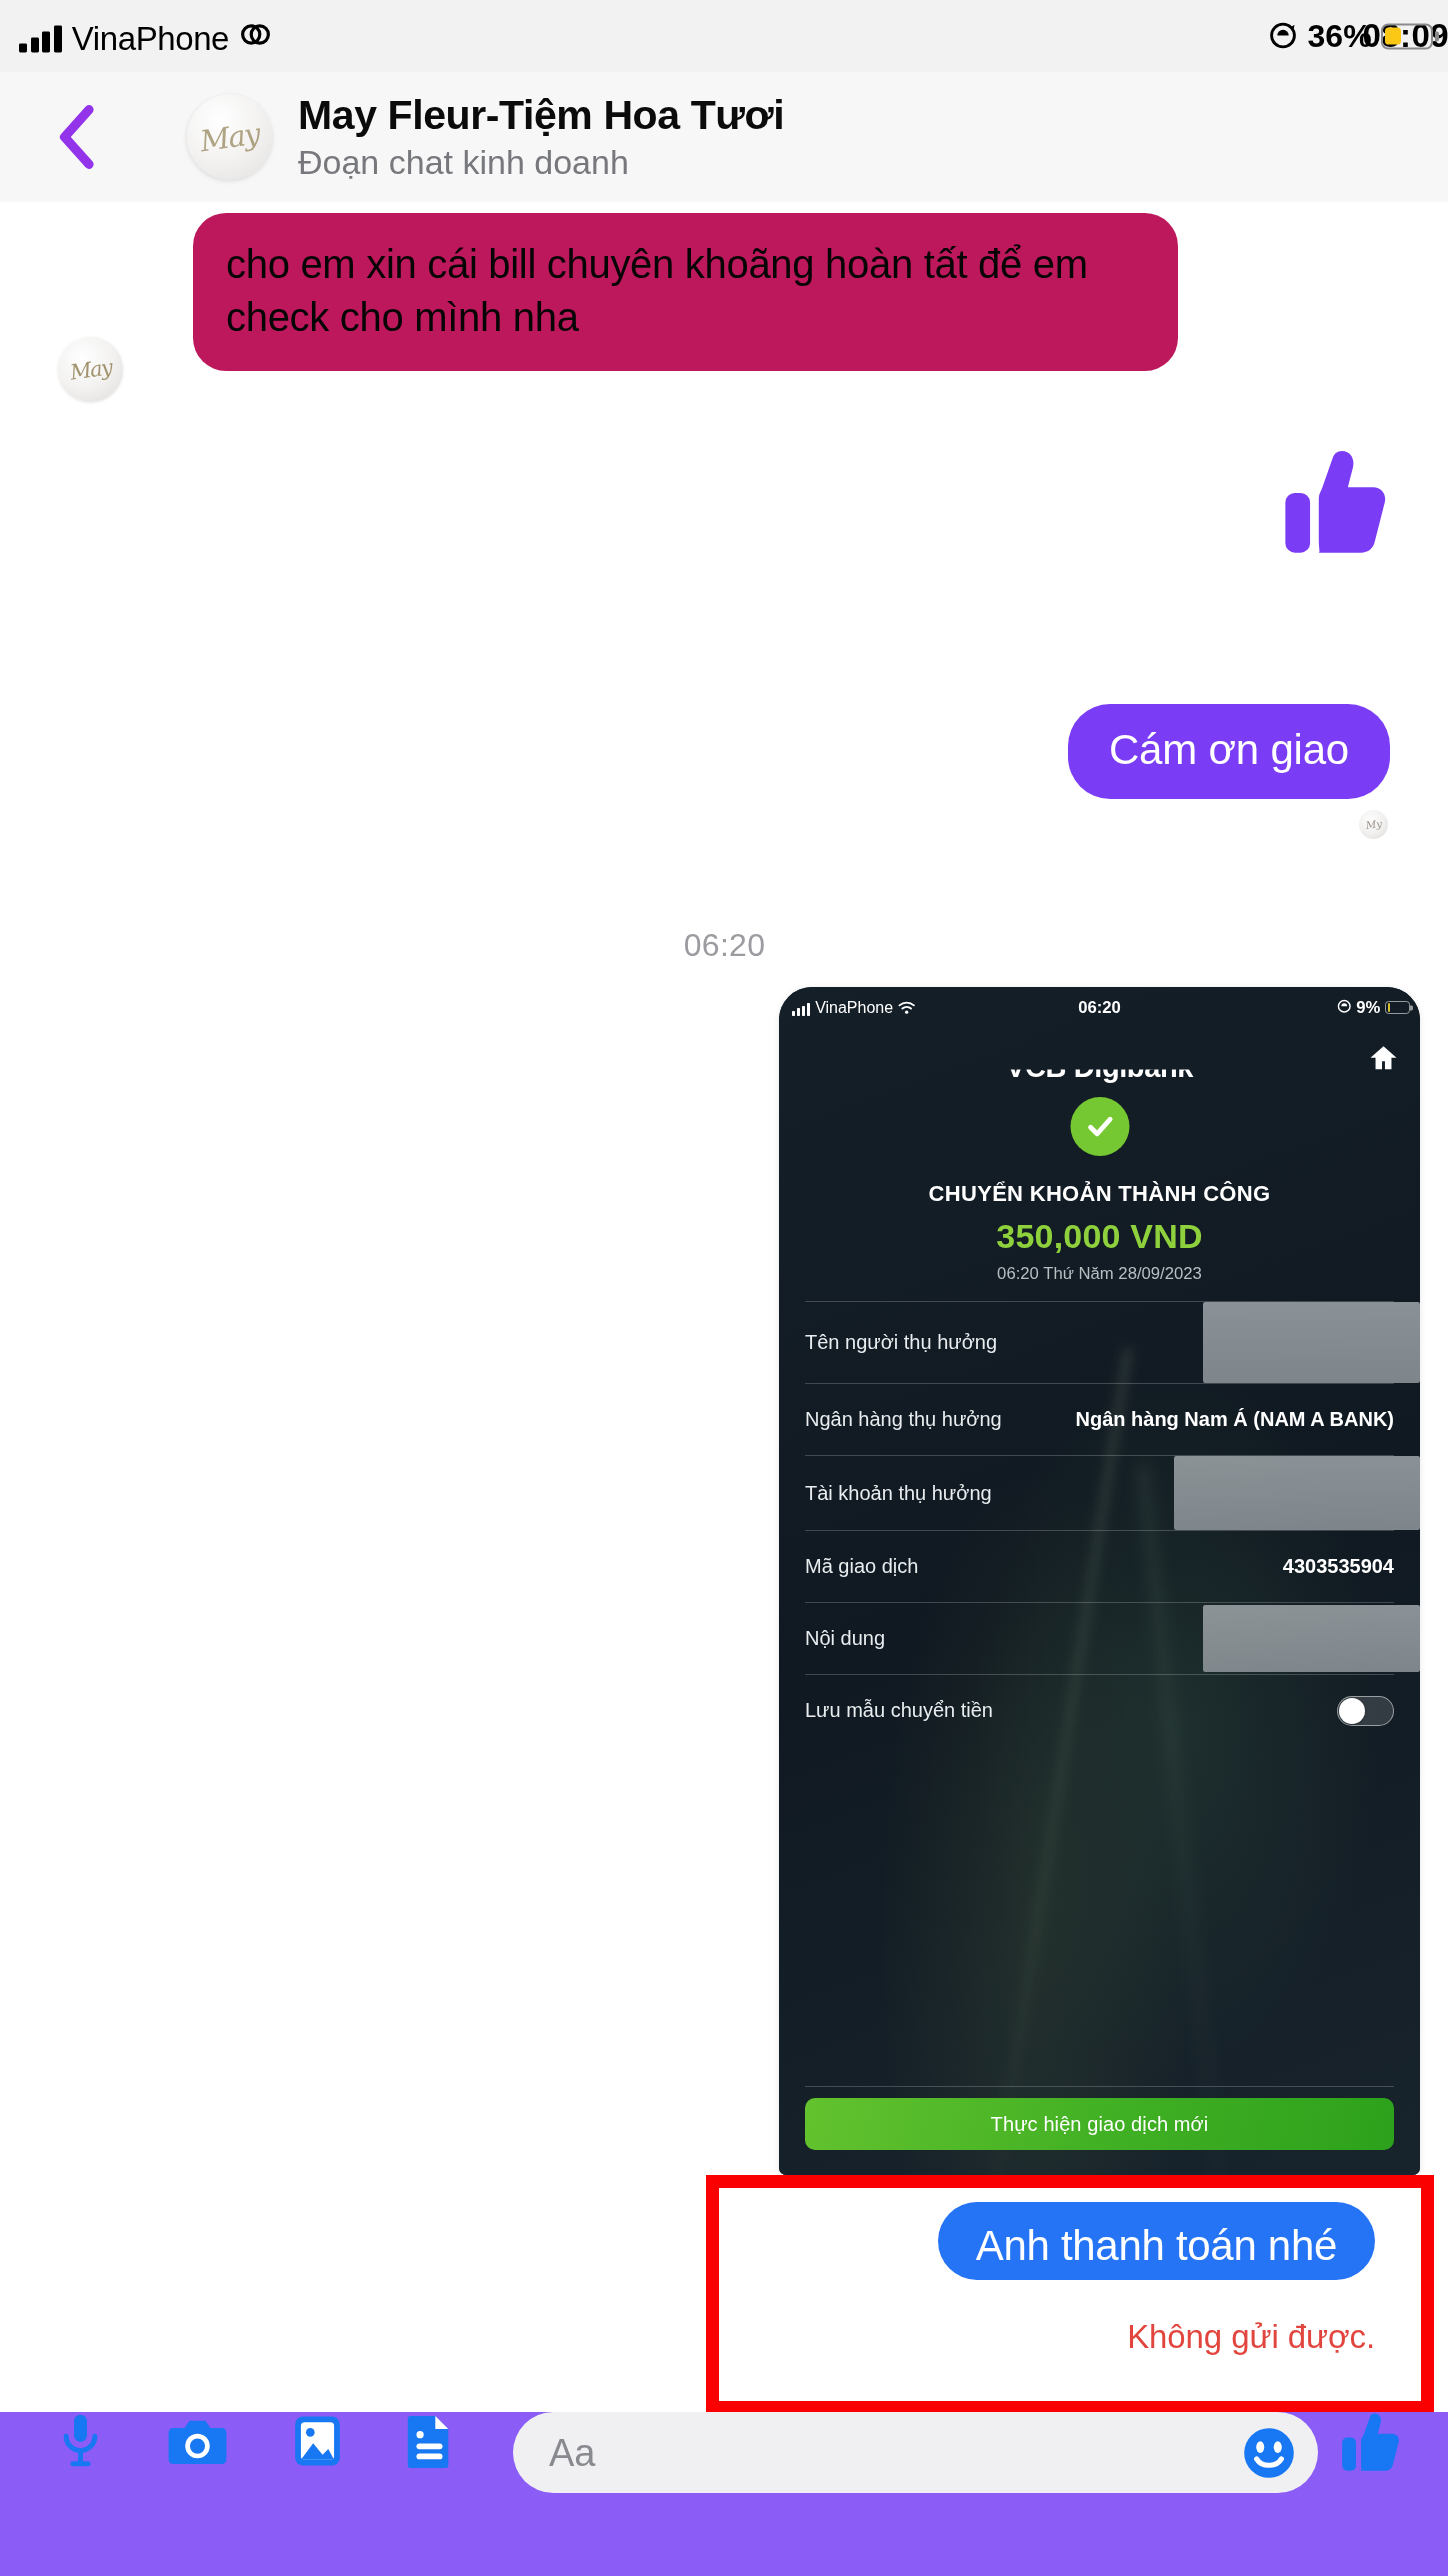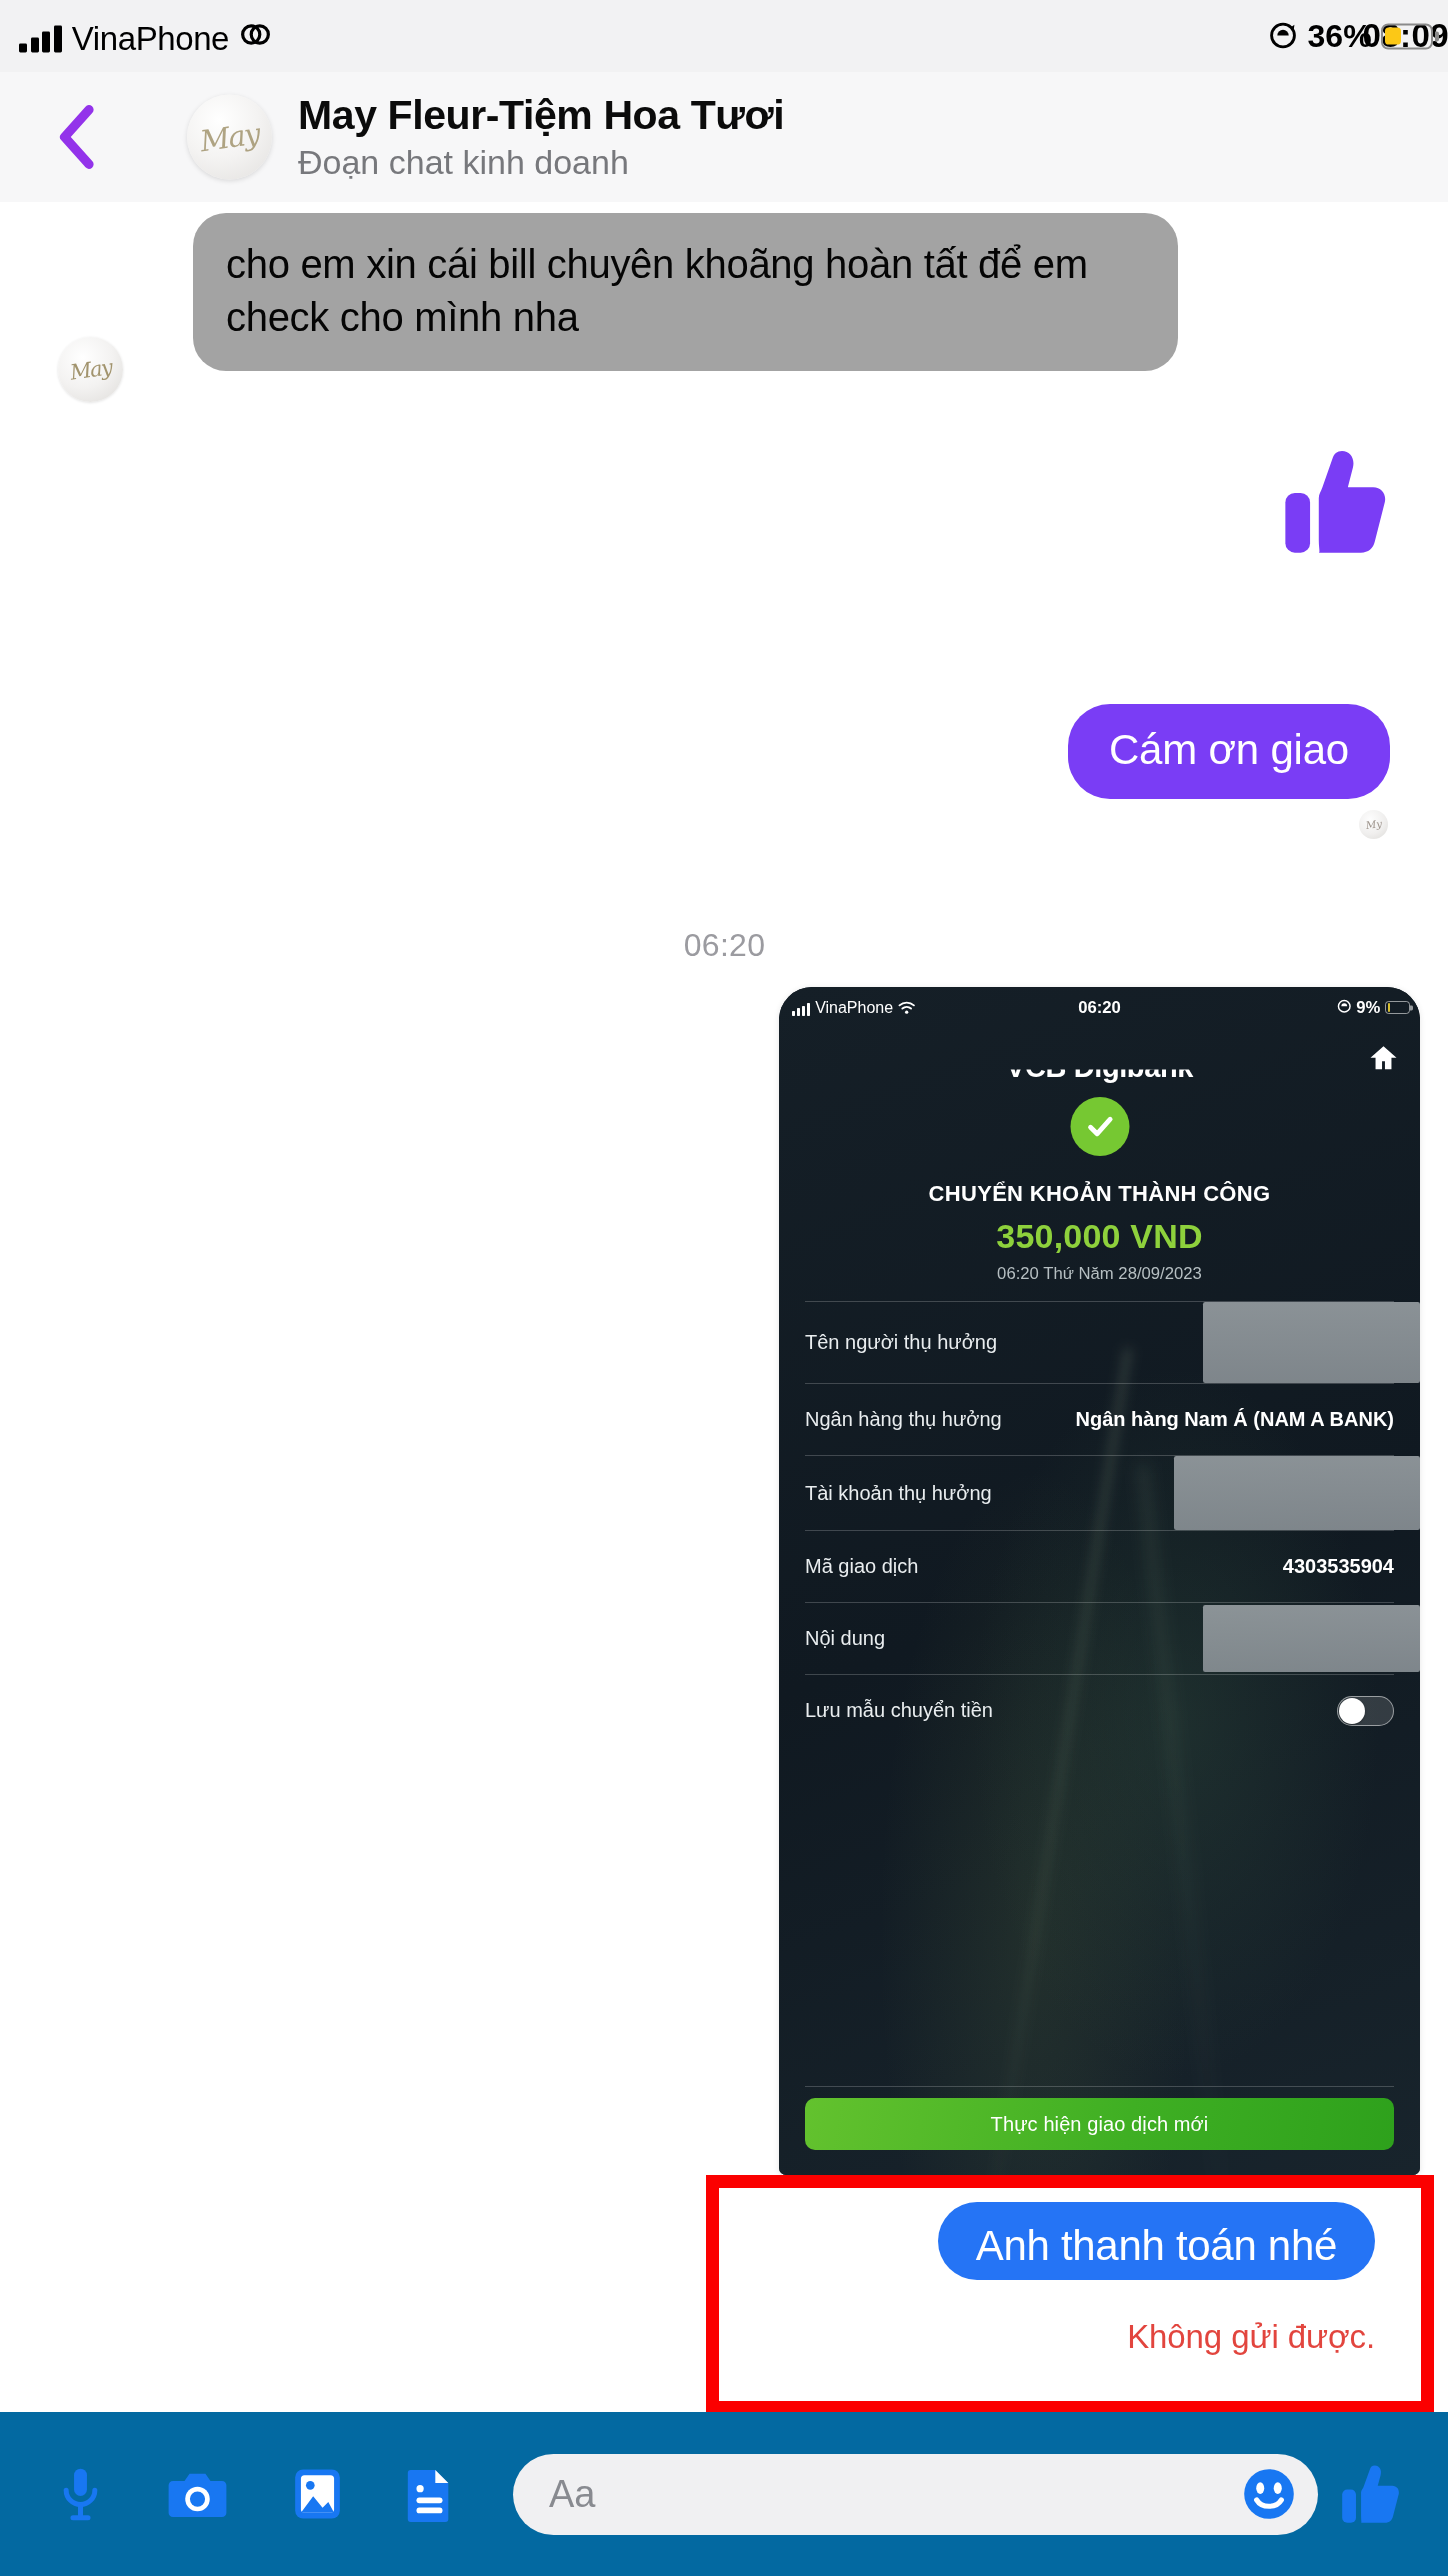--- a/index.html
+++ b/index.html
@@ -125,21 +125,21 @@
     width: 1449px; height: 2209px;
     background: #ffffff;
     overflow: hidden;
   }
 
   
   .in-bubble {
     position: absolute;
     left: 193px; top: 10px;
     width: 985px;
-    background: #a3a3a3;
+    background: #be185d;
     border-radius: 33px;
     padding: 24.6px 33px 27.5px 33px;
   }
   .in-bubble .txt {
     font-size: 40px; line-height: 1.33; color: #050505;
     letter-spacing: -0.3px; word-wrap: break-word;
   }
   .in-avatar {
     position: absolute; left: 58px; top: 134px;
     width: 65px; height: 65px; border-radius: 50%;
@@ -362,22 +362,22 @@
     position: absolute; right: 74px; top: 2318px;
     font-size: 33px; color: #e2453e; letter-spacing: -0.1px;
     z-index: 20;
   }
 
   
   .composer {
     position: absolute;
     left: 0; bottom: 0;
     width: 1449px; height: 164px;
-    background: #0369a1;
-    display: flex; align-items: center;
+    background: #8b5cf6;
+    display: flex; align-items: flex-start;
     z-index: 30;
   }
   .comp-icons {
     display: flex; align-items: center; gap: 65px;
     margin-left: 59px;
   }
   .comp-icon { cursor: pointer; display: flex; align-items: center; justify-content: center; }
   .comp-input {
     flex: 1;
     margin: 0 22px 0 61px;

